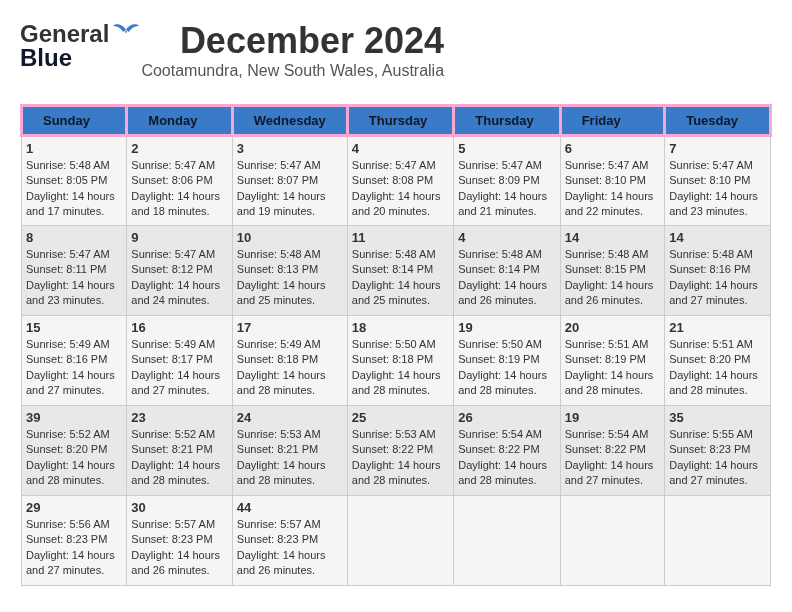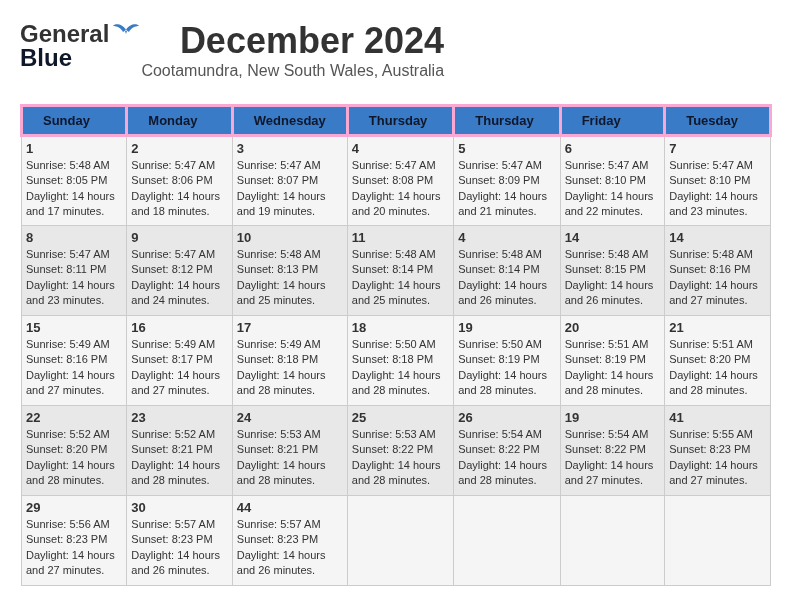--- a/index.html
+++ b/index.html
@@ -196,21 +196,21 @@
           <span class="day-num">20</span>
           <div class="day-info">Sunrise: 5:51 AM<br>Sunset: 8:19 PM<br>Daylight: 14 hours and 28 minutes.</div>
         </td>
         <td>
           <span class="day-num">21</span>
           <div class="day-info">Sunrise: 5:51 AM<br>Sunset: 8:20 PM<br>Daylight: 14 hours and 28 minutes.</div>
         </td>
       </tr>
       <tr>
         <td>
-          <span class="day-num">22</span>
+          <span class="day-num">39</span>
           <div class="day-info">Sunrise: 5:52 AM<br>Sunset: 8:20 PM<br>Daylight: 14 hours and 28 minutes.</div>
         </td>
         <td>
           <span class="day-num">23</span>
           <div class="day-info">Sunrise: 5:52 AM<br>Sunset: 8:21 PM<br>Daylight: 14 hours and 28 minutes.</div>
         </td>
         <td>
           <span class="day-num">24</span>
           <div class="day-info">Sunrise: 5:53 AM<br>Sunset: 8:21 PM<br>Daylight: 14 hours and 28 minutes.</div>
         </td>
@@ -220,21 +220,21 @@
         </td>
         <td>
           <span class="day-num">26</span>
           <div class="day-info">Sunrise: 5:54 AM<br>Sunset: 8:22 PM<br>Daylight: 14 hours and 28 minutes.</div>
         </td>
         <td>
           <span class="day-num">19</span>
           <div class="day-info">Sunrise: 5:54 AM<br>Sunset: 8:22 PM<br>Daylight: 14 hours and 27 minutes.</div>
         </td>
         <td>
-          <span class="day-num">41</span>
+          <span class="day-num">35</span>
           <div class="day-info">Sunrise: 5:55 AM<br>Sunset: 8:23 PM<br>Daylight: 14 hours and 27 minutes.</div>
         </td>
       </tr>
       <tr>
         <td>
           <span class="day-num">29</span>
           <div class="day-info">Sunrise: 5:56 AM<br>Sunset: 8:23 PM<br>Daylight: 14 hours and 27 minutes.</div>
         </td>
         <td>
           <span class="day-num">30</span>

